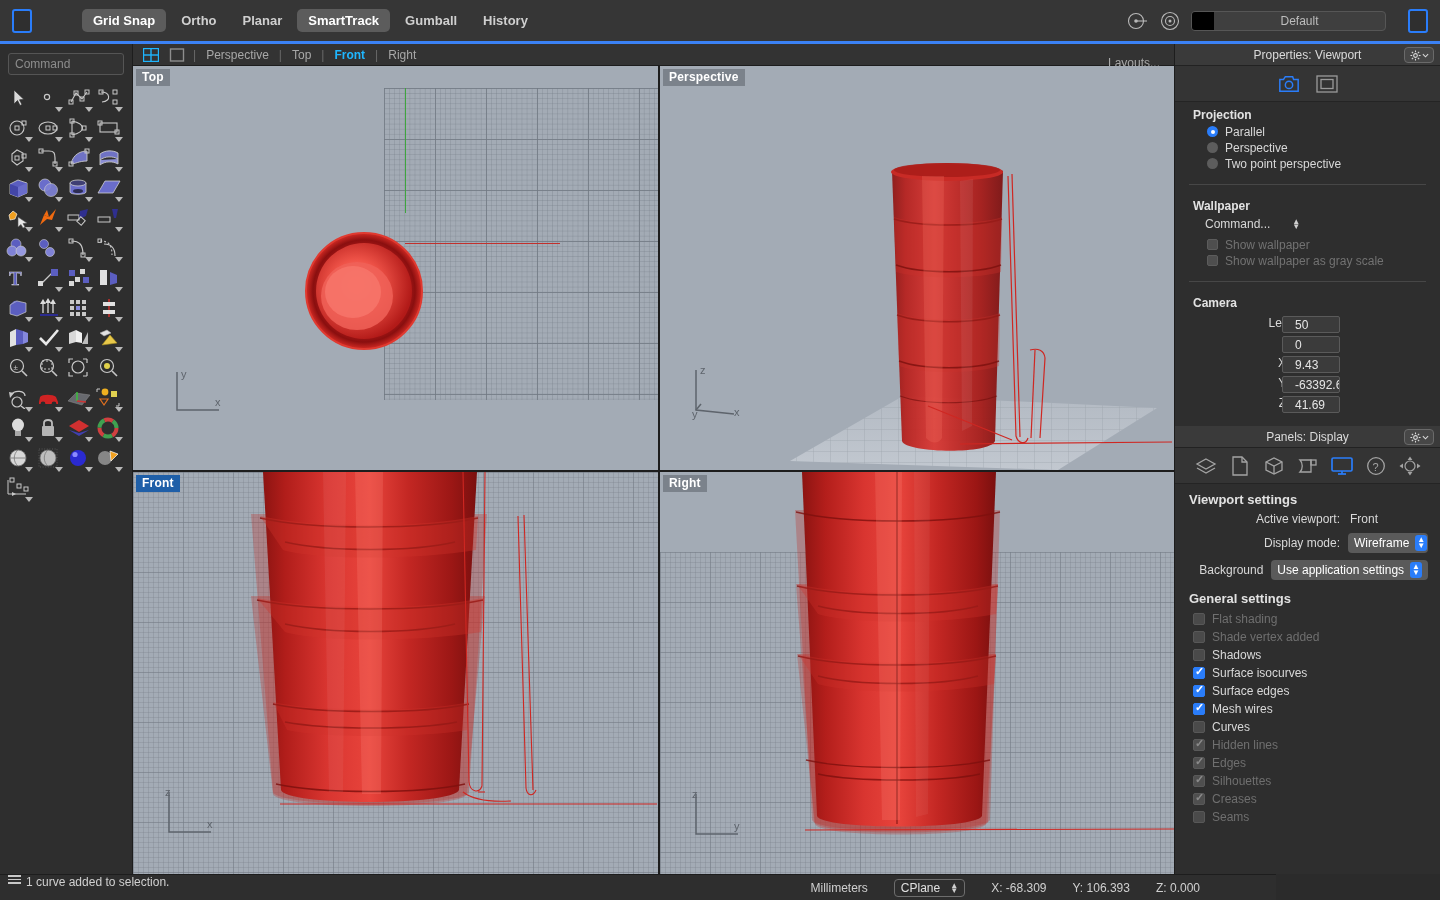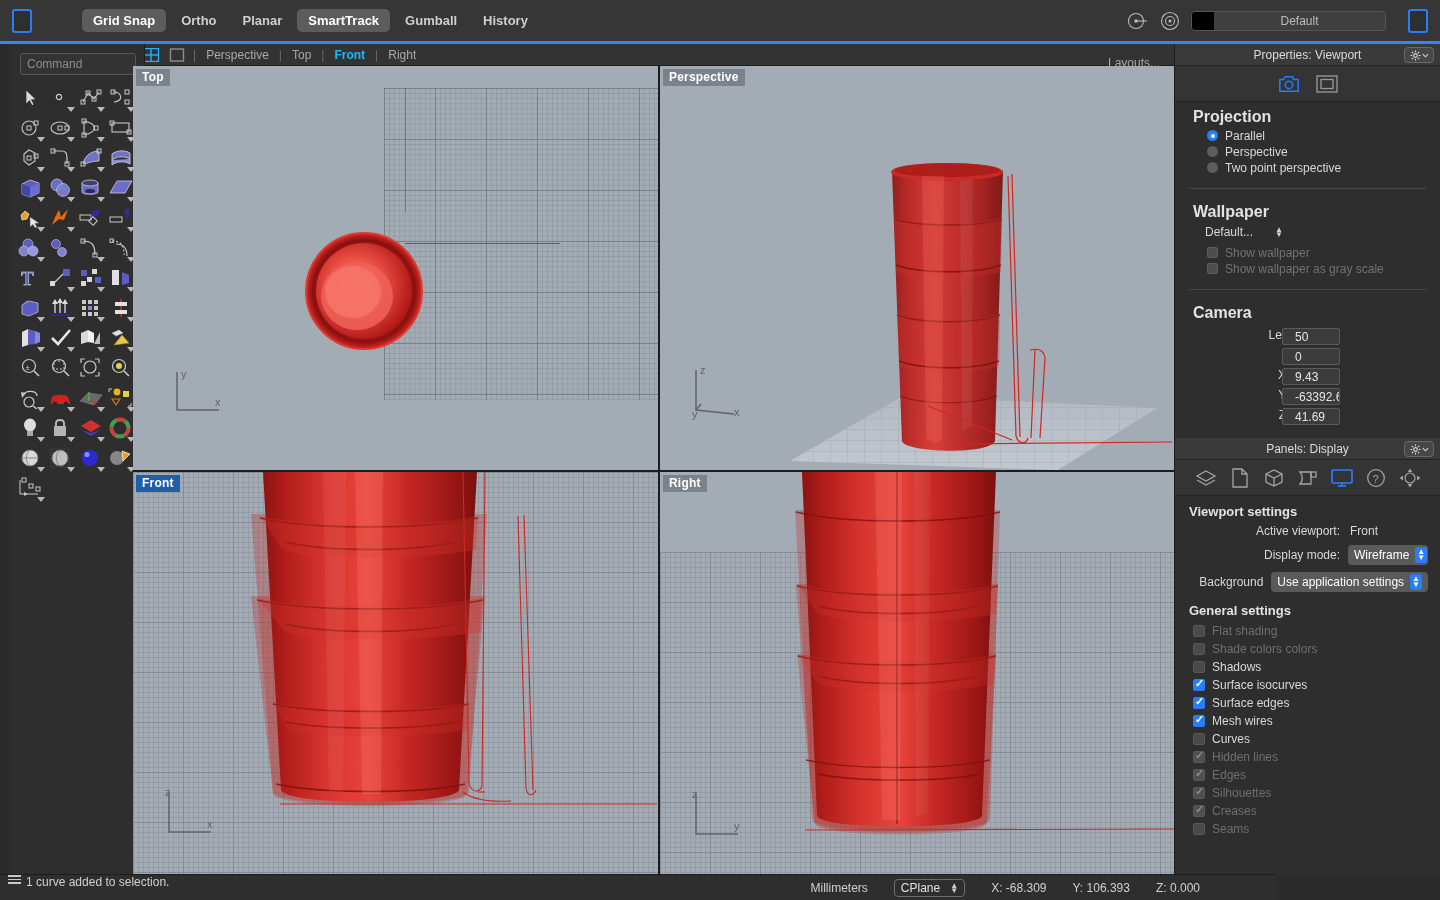--- a/index.html
+++ b/index.html
@@ -48,21 +48,21 @@
     display:flex; align-items:center; font-size:12px;
   }
   .vt-icon { margin-left:10px; width:16px; height:14px; }
   .vt-sep { color:#6a6a6a; margin:0 8px; }
   .vt-item { color:#a8a8a8; padding:0 2px; cursor:default; }
   .vt-item.active { color:#1fb6ff; font-weight:bold; }
   .vt-layouts { margin-left:auto; margin-right:14px; color:#a8a8a8;margin-top:17px; }
 
   
   .leftcol {
-    position:absolute; left:12px; top:44px; width:133px; bottom:26px;
+    position:absolute; left:0; top:44px; width:133px; bottom:26px;
     background:#2e2e2e; border-right:1px solid #1d1d1d;
   }
   .cmdbox {
     margin:9px 8px 6px 8px; height:22px; background:#333; border:1px solid #555;
     border-radius:3px; color:#8d8d8d; font-size:12px; padding:3px 6px;
   }
   .toolgrid { display:flex; flex-wrap:wrap; padding:2px 2px 0 4px; }
   .tool {
     width:30px; height:30px; position:relative;
     display:flex; align-items:center; justify-content:center;
@@ -142,21 +142,21 @@
     display:flex; align-items:center; justify-content:center; gap:1px;
   }
   .iconrow {
     height:36px; display:flex; align-items:center; justify-content:center; gap:16px;
     background:#343434; border-bottom:1px solid #242424;
   }
   .iconrow.tight { gap:12px; }
   .pIcon { width:22px; height:22px; display:flex; align-items:center; justify-content:center; }
   .pIcon.sel svg { stroke:#2a7dfa; }
   .sec { padding:6px 0 4px 0; }
-  .sec-title { font-size:16px; font-weight:bold; color:#e2e2e2; padding-left:18px; margin-bottom:2px; }
+  .sec-title { font-size:12px; font-weight:bold; color:#e2e2e2; padding-left:18px; margin-bottom:2px; }
   .pp-row { display:flex; align-items:center; height:15px; padding-left:32px; margin-bottom:1px; font-size:12px;}
   .pp-row.dim { color:#727272; }
   .hr { height:1px; background:#474747; margin:8px 14px; }
   .fld-row { display:flex; align-items:center; justify-content:flex-end; margin-bottom:6px; padding-right:106px; position:relative; }
   .fld-lab { font-size:12px; color:#d8d8d8; }
   .fld {
     position:absolute; right:-0px; top:0; width:58px; height:17px;
     background:#3b3b3b; border:1px solid #5a5a5a; border-radius:2px;
     font-size:12px; color:#e6e6e6; padding:1px 12px; overflow:hidden; white-space:nowrap;
   }
@@ -937,21 +937,21 @@
         <span class="radio"></span>
         <span>Two point perspective</span>
       </div>
     </div>
 
     <div class="hr"></div>
 
     <div class="sec">
       <div class="sec-title">Wallpaper</div>
       <div class="choose-row">
-        <span class="choose-txt">Default...</span>
+        <span class="choose-txt">Command...</span>
         <span class="stepper">▲<br>▼</span>
       </div>
       <div class="pp-row dim">
         <span class="cb"></span>
         <span>Show wallpaper</span>
       </div>
       <div class="pp-row dim">
         <span class="cb"></span>
         <span>Show wallpaper as gray scale</span>
       </div>
@@ -1080,21 +1080,21 @@
 
     <div style="padding-top:4px;">
       <div class="sec-title" style="padding-left:14px; font-size:13px; margin-bottom:4px;">General settings</div>
       <div class="gs-list">
         <div class="gs-row dim">
             <span class="gsbox"></span>
             <span>Flat shading</span>
           </div>
         <div class="gs-row dim">
             <span class="gsbox"></span>
-            <span>Shade colors colors</span>
+            <span>Shade vertex added</span>
           </div>
         <div class="gs-row">
             <span class="gsbox"></span>
             <span>Shadows</span>
           </div>
         <div class="gs-row">
             <span class="gsbox on"></span>
             <span>Surface isocurves</span>
           </div>
         <div class="gs-row">

